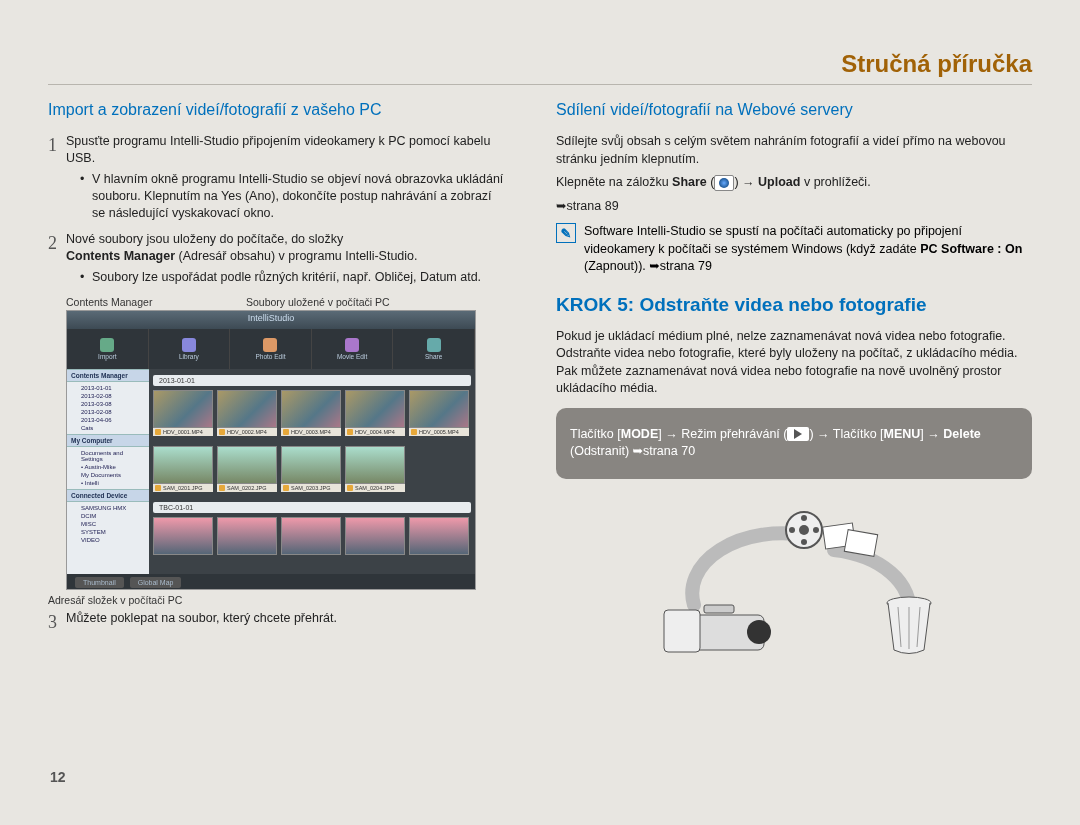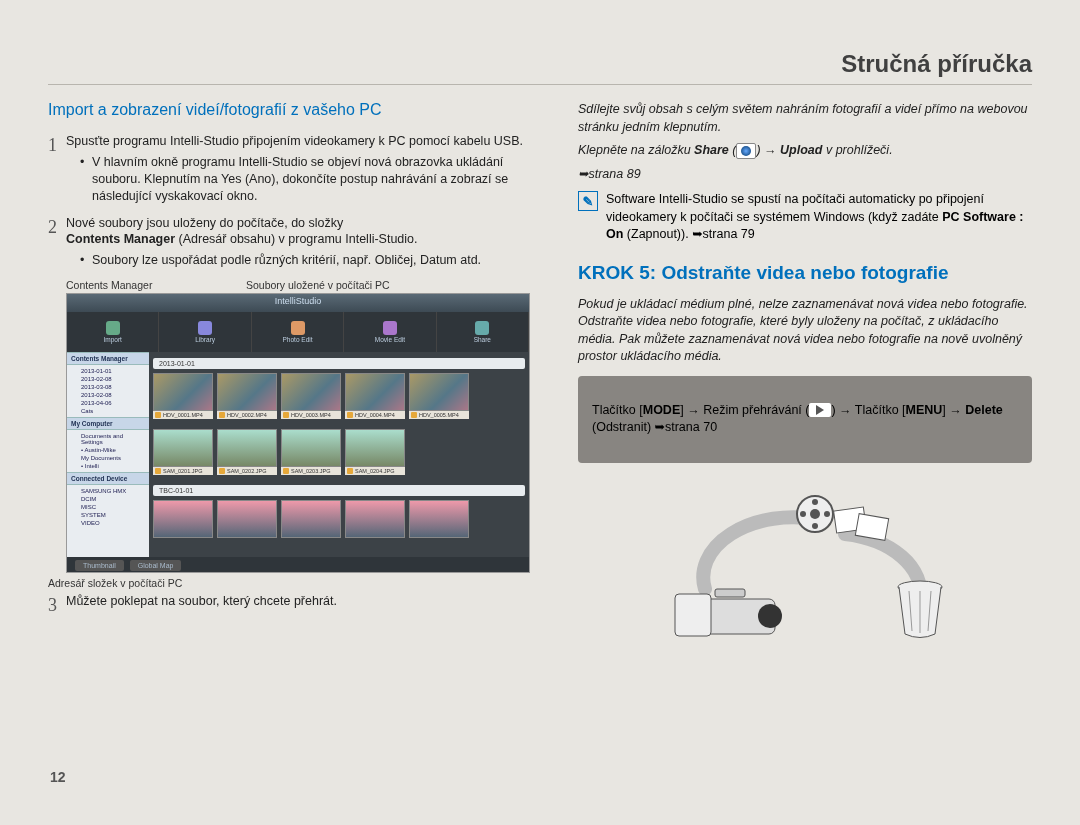--- a/index.html
+++ b/index.html
@@ -9,21 +9,21 @@
     width: 1080px;
     height: 825px;
     overflow: hidden;
     padding: 50px 48px 20px 48px;
     position: relative;
   }
   .page-title {
     text-align: right;
     font-size: 24px;
     font-weight: bold;
-    color: #404040;
+    color: #a16207;
     margin-bottom: 6px;
   }
   .hr-line {
     border: none;
     border-top: 1px solid #b8b5ae;
     margin-bottom: 16px;
   }
   .cols {
     display: flex;
     gap: 48px;
@@ -40,21 +40,21 @@
   .step-list { list-style: none; }
   .step-item { display: flex; margin-bottom: 10px; font-size: 12.5px; line-height: 1.35; color: #222; }
   .step-num { flex: 0 0 18px; font-family: Georgia, serif; font-size: 18px; color: #555; }
   .step-body { flex: 1; }
   .sub-bullet { display: flex; margin-top: 4px; padding-left: 14px; }
   .sub-bullet .dot { flex: 0 0 12px; }
   .caption-row { display: flex; gap: 20px; font-size: 10.5px; color: #333; margin: 6px 0 2px 18px; }
   .caption-row .cap1 { flex: 0 0 160px; }
   .screenshot-wrap { margin-left: 18px; position: relative; }
   .screenshot {
-    width: 464px;
+    width: 410px;
     height: 280px;
     background: #3a3a3a;
     border: 1px solid #999;
     position: relative;
     overflow: hidden;
   }
   .screenshot .titlebar {
     height: 18px;
     background: linear-gradient(#5a6a76,#3d4a54);
     color: #cde;
@@ -99,34 +99,34 @@
   .date-hdr { background:#e8ecef;color:#333;font-size:7px;padding:2px 6px;border-radius:2px;margin-bottom:4px;}
   .thumb-row { display:flex;gap:4px;margin-bottom:10px;}
   .thumb { width:60px; }
   .thumb .img { width:60px;height:38px;border:1px solid #888;background:#68a linear-gradient(135deg,#a96 0%,#578 60%,#a78 100%);}
   .thumb .lbl { background:#e8e4da;color:#333;font-size:5.5px;padding:1px 2px;display:flex;align-items:center;gap:2px;}
   .thumb .lbl .ficon{width:6px;height:6px;background:#e6a83a;border-radius:1px;}
   .screenshot .statusbar { height:17px;background:#2f353a;display:flex;gap:6px;align-items:center;padding:0 8px;color:#abc;font-size:7px;}
   .sb-tab{background:#555;padding:2px 8px;border-radius:2px;}
   
   .caption-bottom { font-size:10.5px;color:#333;margin:4px 0 4px 0;}
-  .col-right p { font-size:12.5px;line-height:1.4;color:#222;margin-bottom:6px;font-style:italic;}
+  .col-right p { font-size:12.5px;line-height:1.4;color:#222;margin-bottom:6px;}
   .share-line { font-size:12.5px; }
   .share-icon{display:inline-block;width:20px;height:16px;background:#fff;border:1px solid #888;border-radius:2px;vertical-align:middle;position:relative;}
   .share-icon::after{content:"";position:absolute;left:4px;top:2px;width:10px;height:10px;border-radius:50%;background:radial-gradient(#6af,#036);}
   .arrow{font-weight:bold;}
   .page-ref{font-size:12.5px;}
   .note-box { display:flex;gap:8px;margin-top:8px;margin-bottom:6px;}
   .note-icon{flex:0 0 20px;height:20px;border:1.5px solid #0070bc;color:#0070bc;display:flex;align-items:center;justify-content:center;font-size:13px;font-weight:bold;}
   .note-text{flex:1;font-size:12.5px;line-height:1.4;}
   .grey-box {
     background:#888581;
-    color:#000000;
-    border-radius:4px;
-    padding:26px 14px;
+    color:#ffffff;
+    border-radius:10px;
+    padding:18px 14px;
     font-size:12.5px;
     line-height:1.4;
     margin-top:10px;
   }
   .play-icon{display:inline-block;width:22px;height:14px;background:#fff;border-radius:2px;vertical-align:middle;position:relative;}
   .play-icon::after{content:"";position:absolute;left:7px;top:2px;border-left:8px solid #555;border-top:5px solid transparent;border-bottom:5px solid transparent;}
   .illust {
     margin-top:16px;
     width:100%;
     height:170px;
@@ -338,20 +338,21 @@
       <li class="step-item">
         <span class="step-num">3</span>
         <div class="step-body">
           <span>Můžete poklepat na soubor, který chcete přehrát.</span>
         </div>
       </li>
     </ul>
   </div>
 
   <div class="col-right">
+    <h2 class="blue">Sdílení videí/fotografií na Webové servery</h2>
     <p>Sdílejte svůj obsah s celým světem nahráním fotografií a videí přímo na webovou stránku jedním klepnutím.</p>
     <p class="share-line">
       <span>Klepněte na záložku </span><b>Share</b><span> (</span><span class="share-icon"></span><span>) </span><span class="arrow">→</span> <b>Upload</b><span> v prohlížeči.</span>
     </p>
     <p class="page-ref">➥strana 89</p>
 
     <div class="note-box">
       <div class="note-icon">✎</div>
       <div class="note-text">
         <span>Software Intelli-Studio se spustí na počítači automaticky po připojení videokamery k počítači se systémem Windows (když zadáte </span><b>PC Software : On</b><span> (Zapnout)). ➥strana 79</span>

